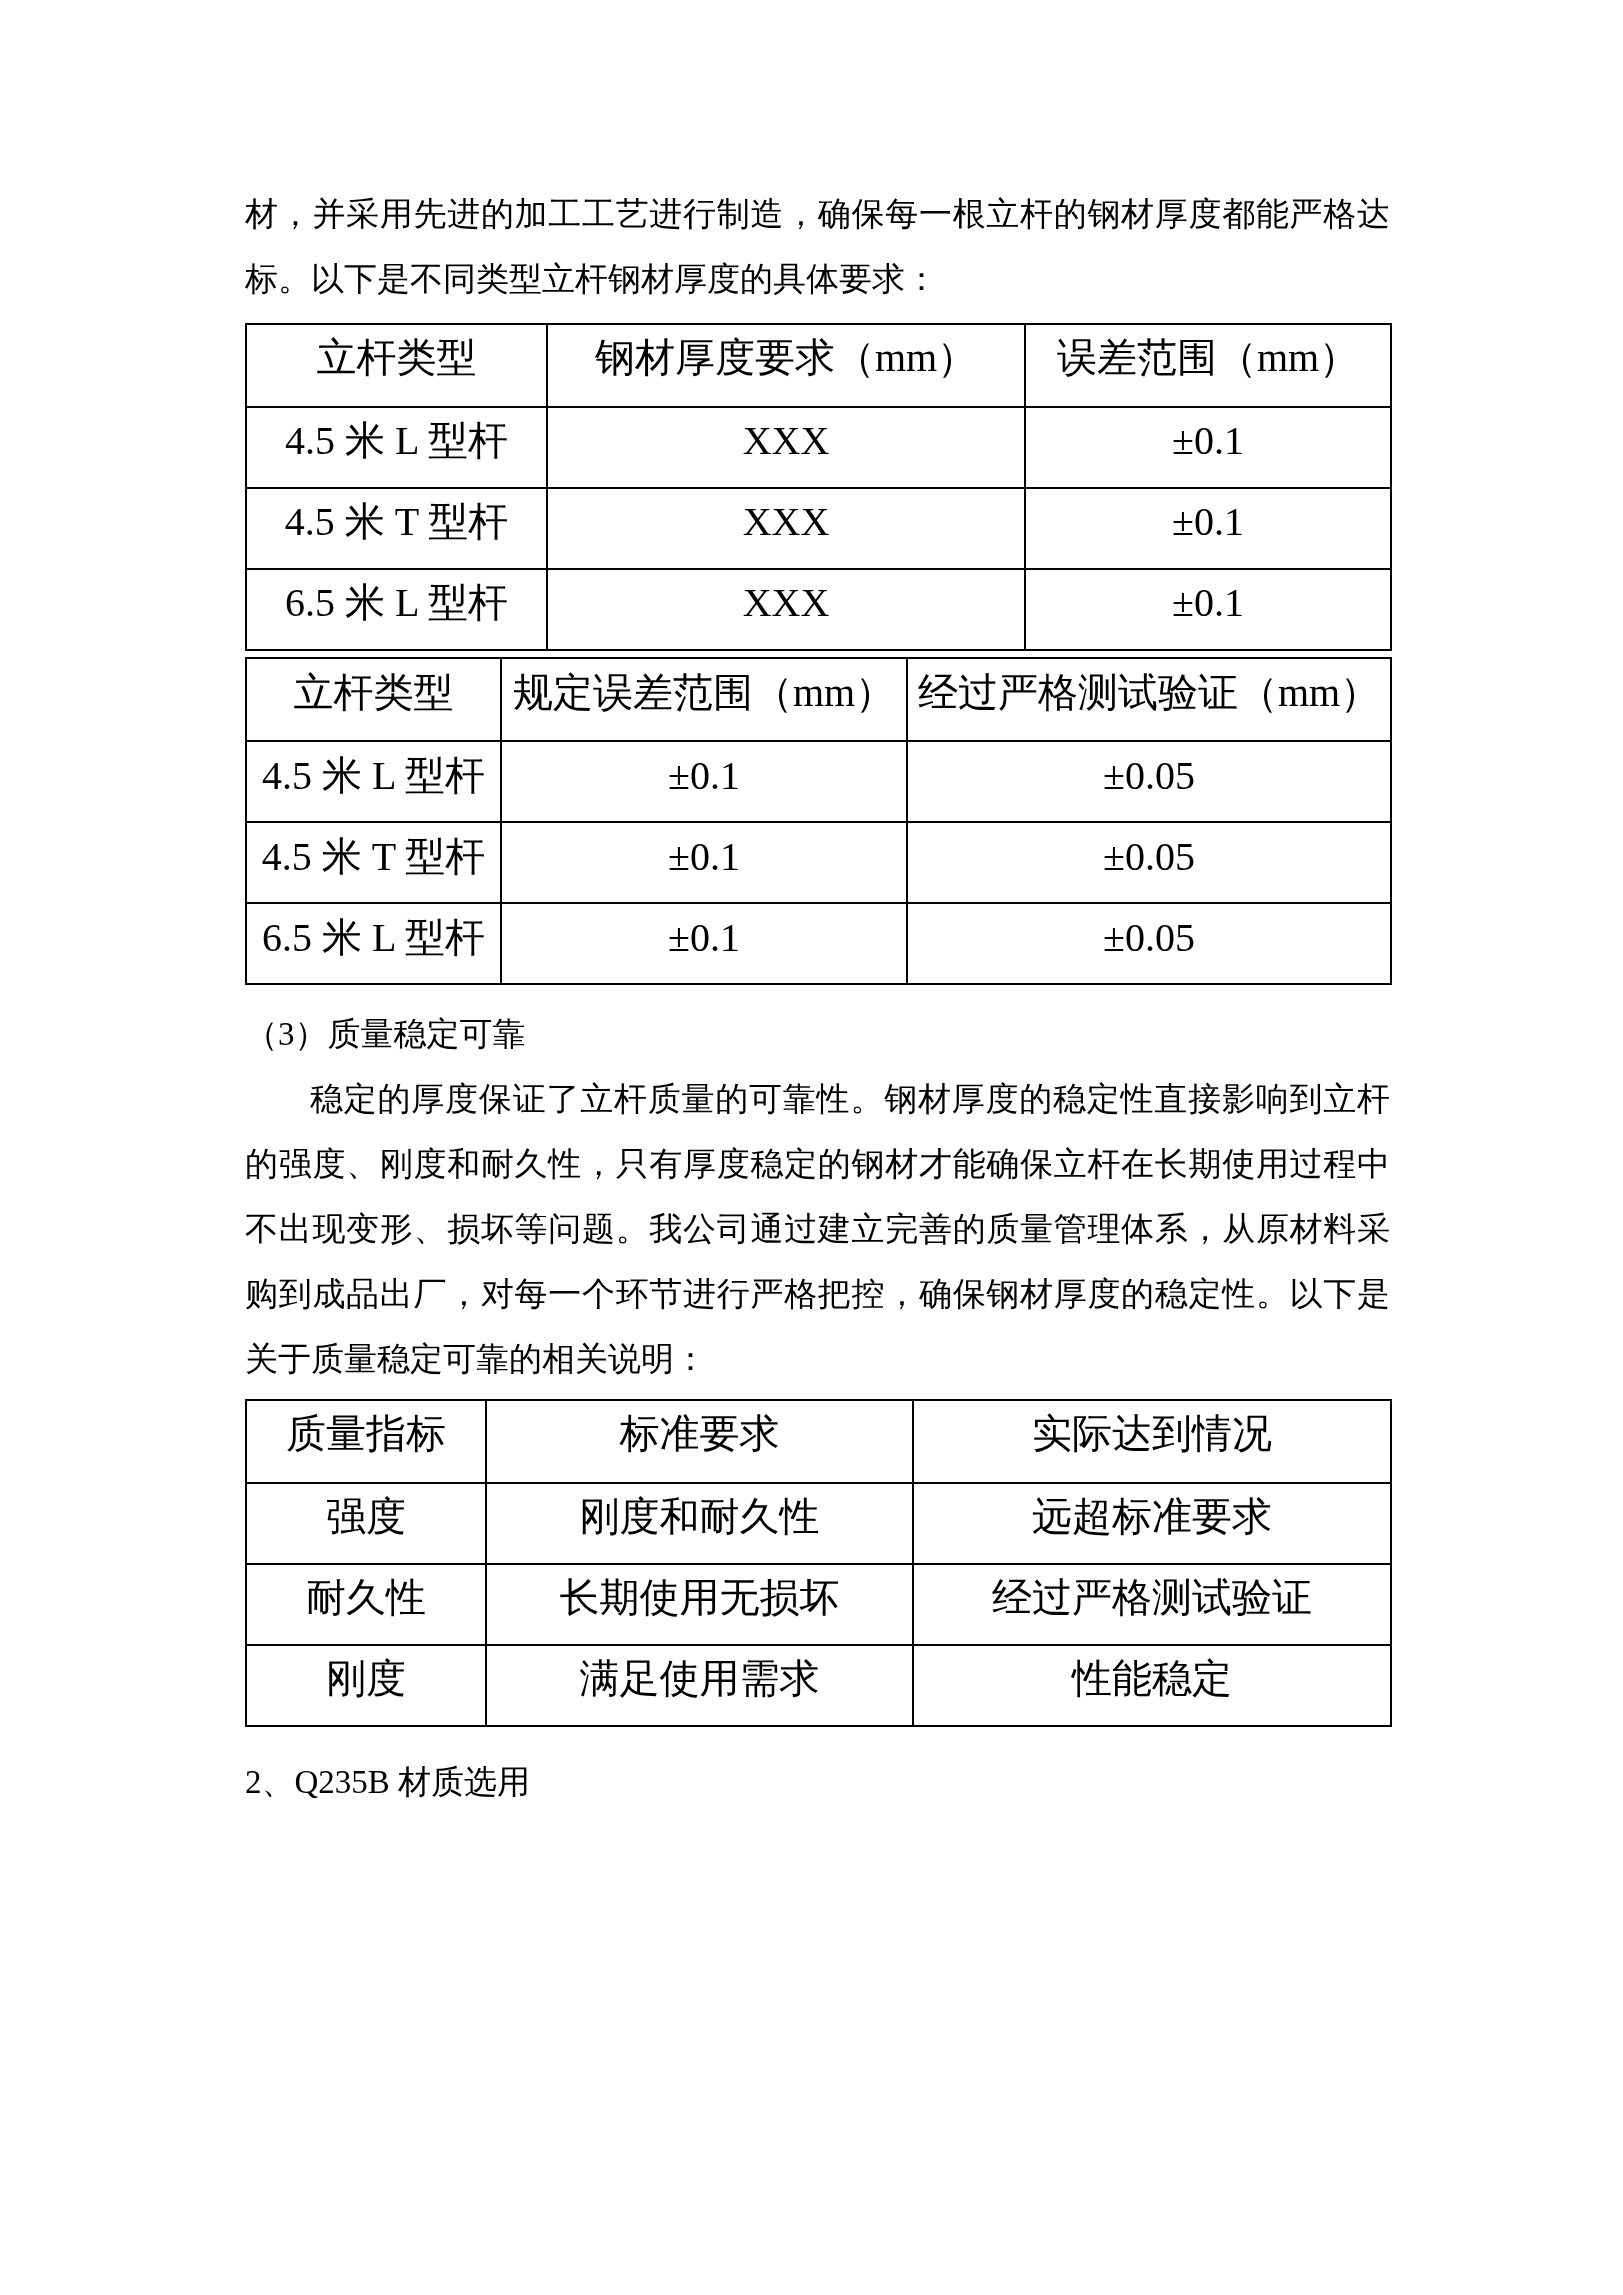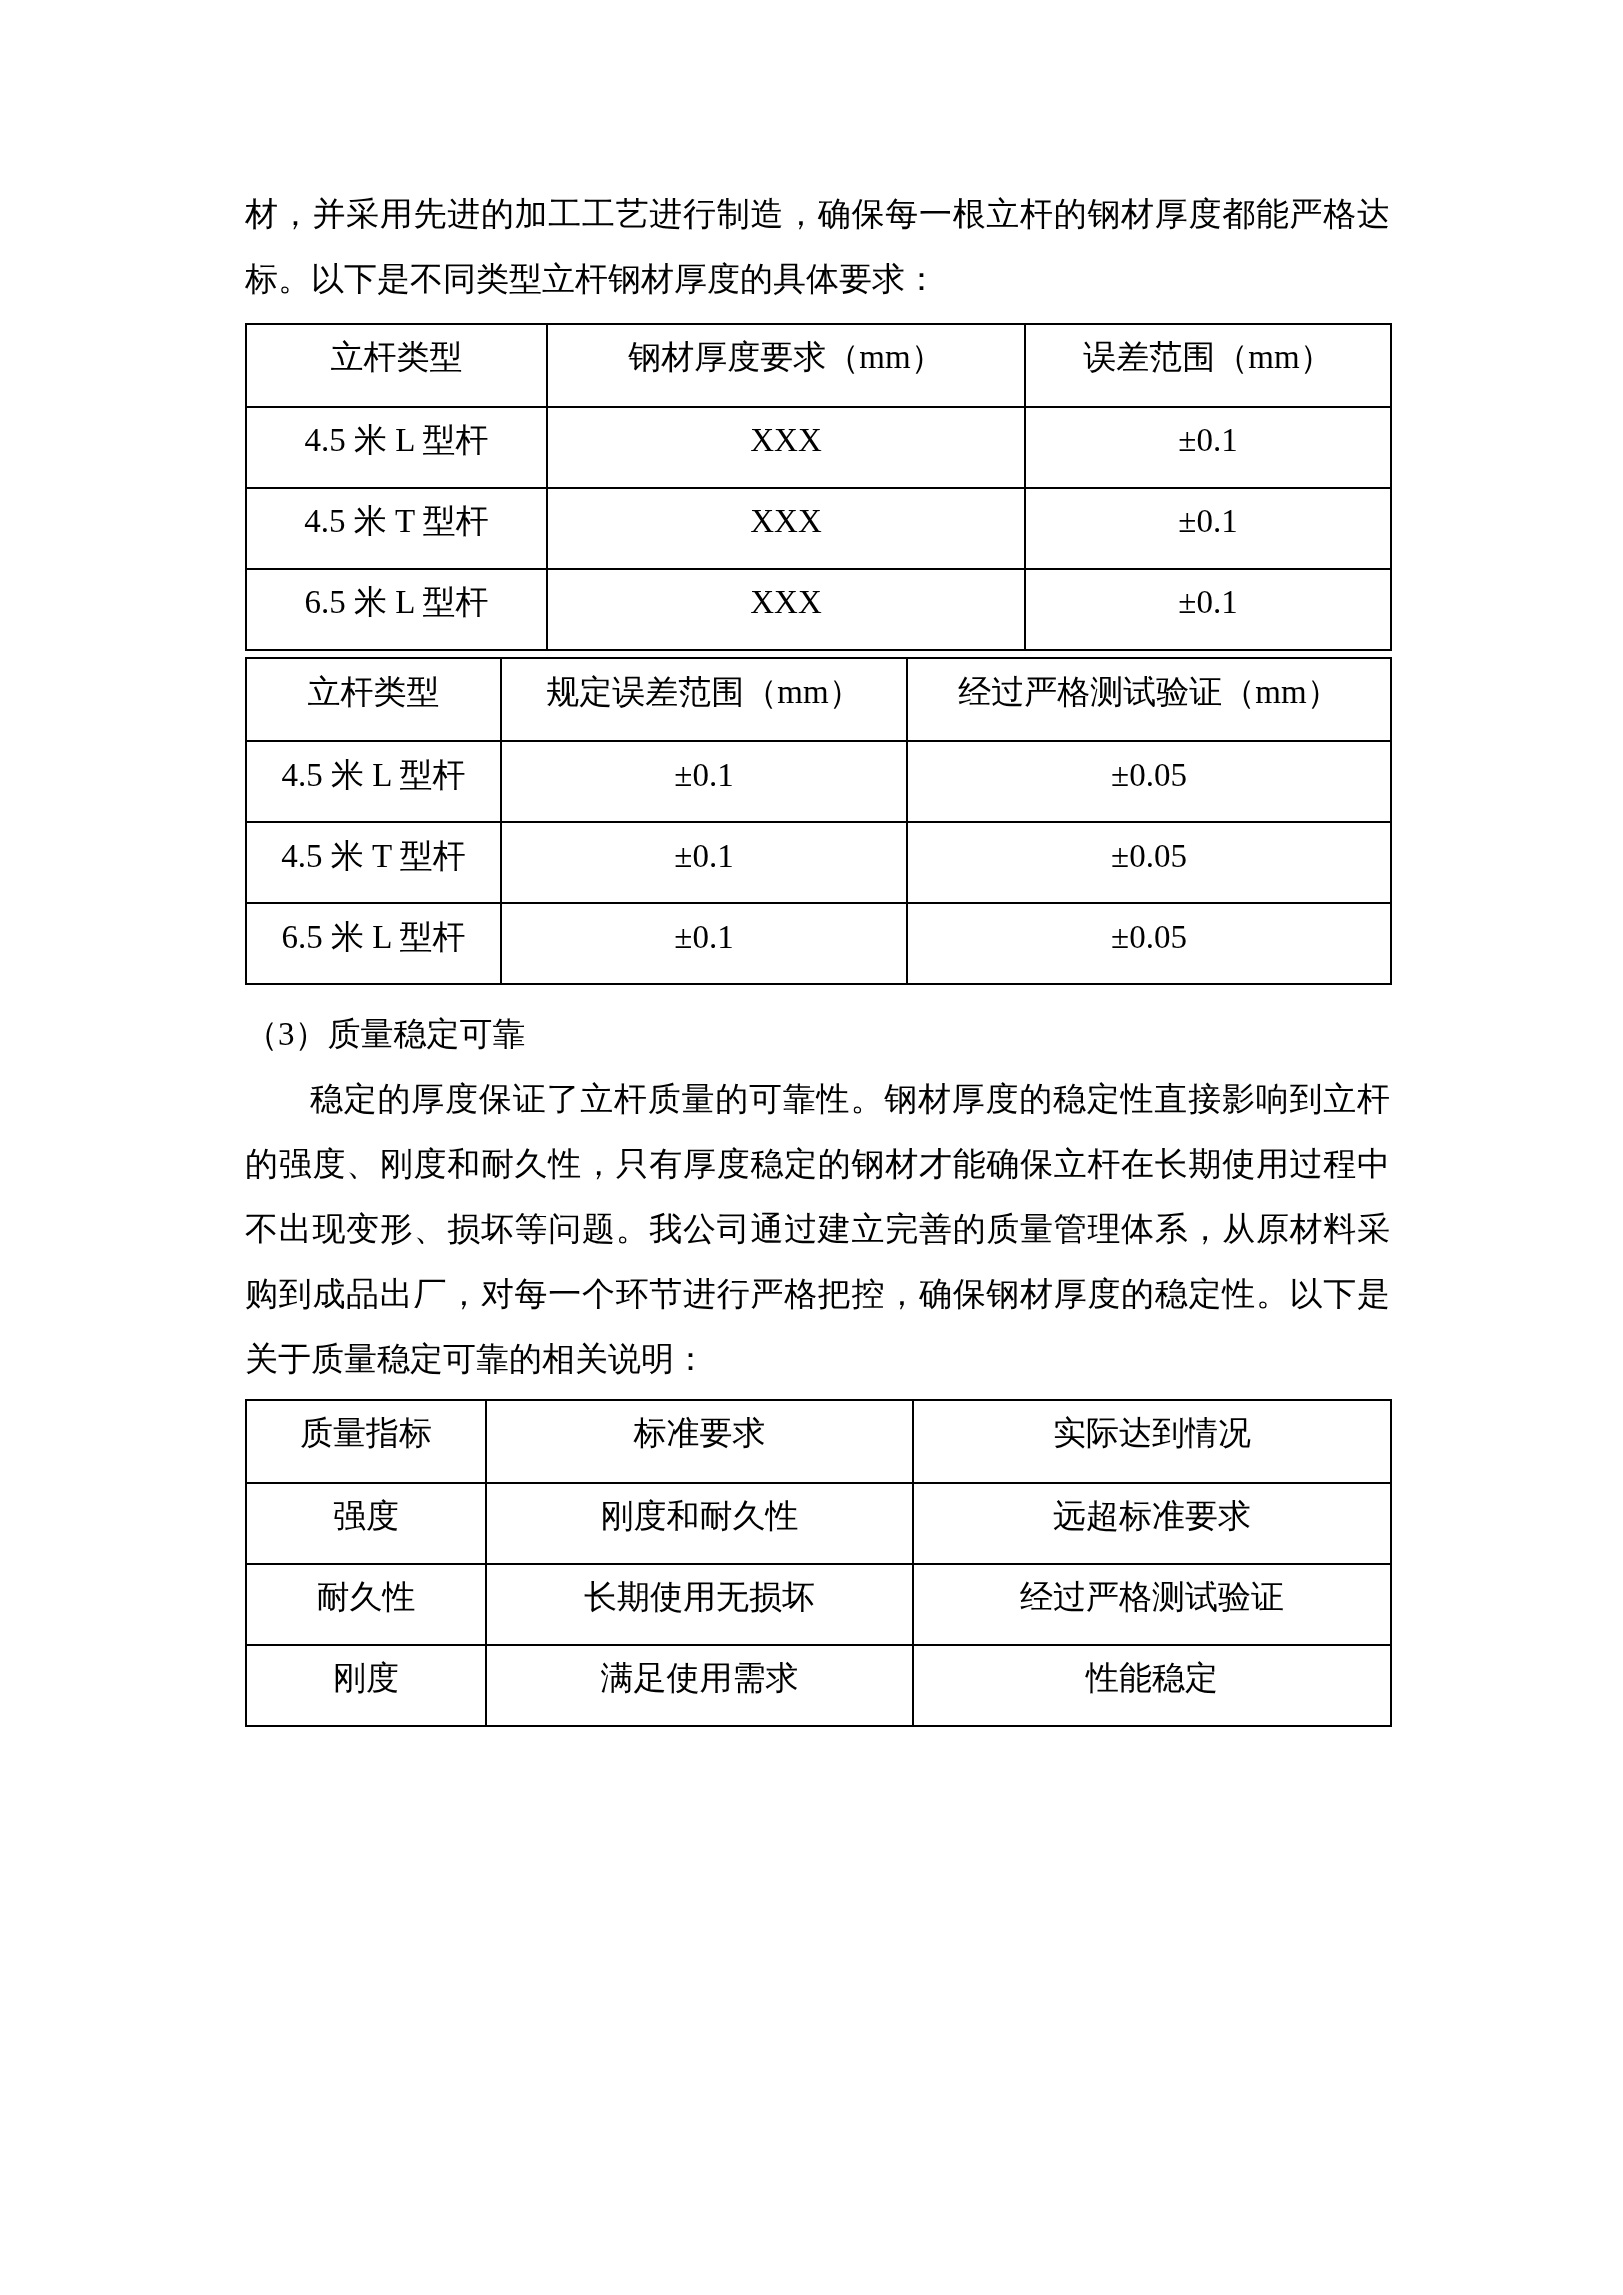--- a/index.html
+++ b/index.html
@@ -54,21 +54,21 @@
   #table1 { margin-top: 10.5px; }
   #table2 { margin-top: 6.5px; }
   #table3 { margin-top: 6.5px; }
   .doc-table th, .doc-table td {
     border: 2.6px solid #000000;
     text-align: center;
     vertical-align: top;
     padding: 15.7px 6.5px 0 6.5px;
     line-height: 35px;
     font-weight: normal;
-    font-size: 33px;
+    font-size: 40px;
     overflow: hidden;
   }
   .doc-table thead tr { height: 83px; }
   .doc-table tbody tr { height: 81px; }
   
   .t1c1 { width: 301px; } .t1c2 { width: 478px; } .t1c3 { width: 366px; }
   .t2c1 { width: 255px; } .t2c2 { width: 406px; } .t2c3 { width: 484px; }
   .t3c1 { width: 240px; } .t3c2 { width: 427px; } .t3c3 { width: 478px; }
 </style>
 </head>
@@ -174,16 +174,17 @@
           <td>经过严格测试验证</td>
         </tr>
         <tr>
           <td>刚度</td>
           <td>满足使用需求</td>
           <td>性能稳定</td>
         </tr>
       </tbody>
     </table>
 
+    <p class="closing-heading">2、Q235B 材质选用</p>
 
   </div>
 </div>
 
 
 </body></html>

